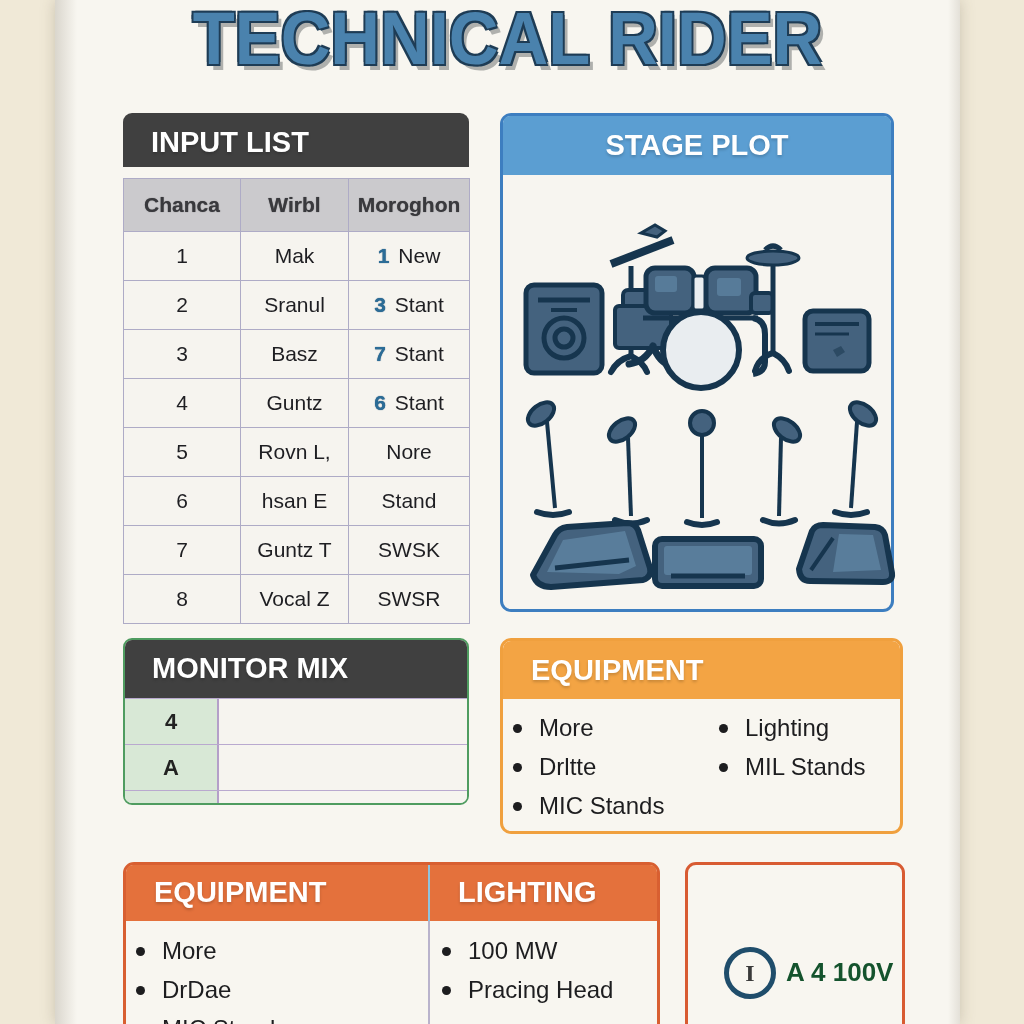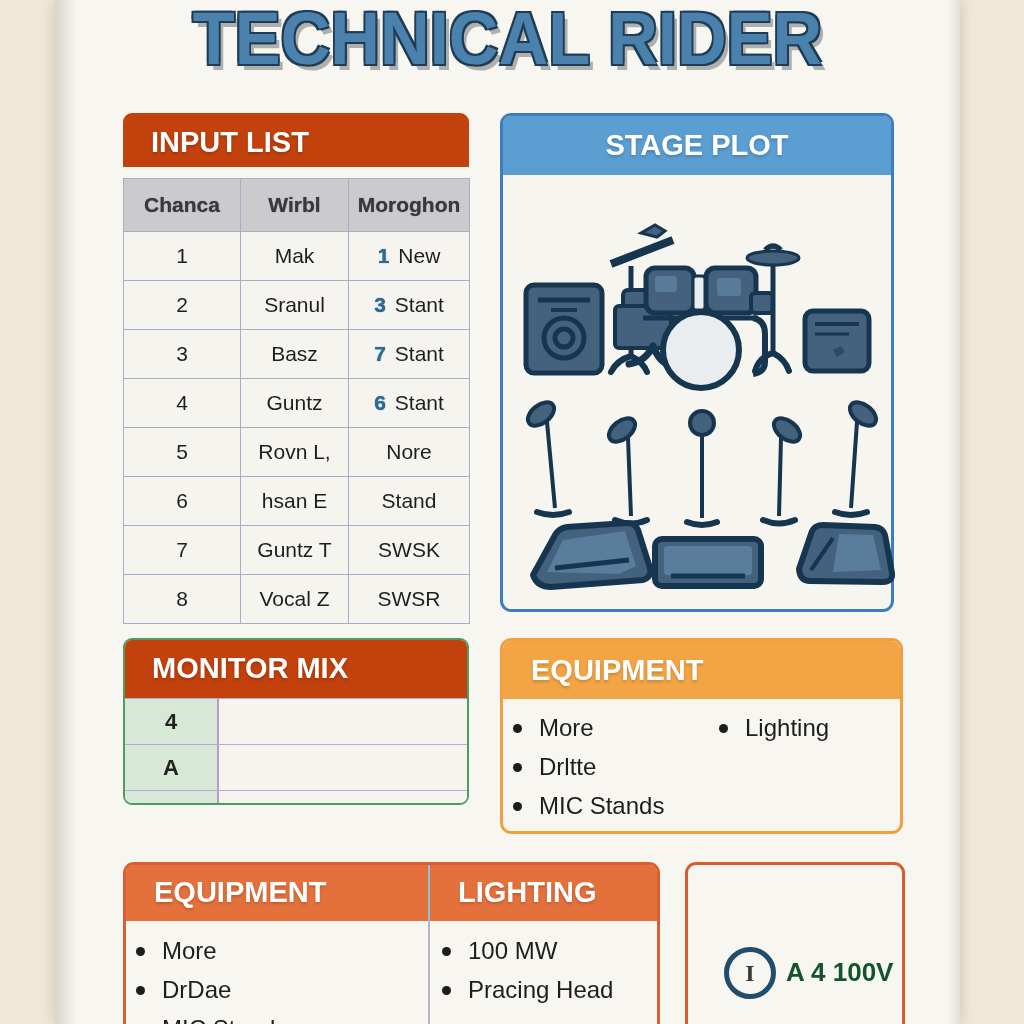--- a/index.html
+++ b/index.html
@@ -17,21 +17,21 @@
          text-shadow:-2px -2px 0 #1e3c55,2px -2px 0 #1e3c55,-2px 2px 0 #1e3c55,
                      2px 2px 0 #1e3c55,5px 6px 0 rgba(40,45,50,.35);}
 
   .box{position:absolute;box-sizing:border-box;}
   .band{box-sizing:border-box;color:#fff;font-weight:bold;font-size:29px;
         padding:13px 0 0 28px;text-shadow:0 2px 3px rgba(0,0,0,.18);}
   .band.center{text-align:center;padding-left:0;}
 
   
   .input-list{left:123px;top:113px;width:346px;height:499px;}
-  .band.green{background:#c2410c;border-radius:9px 9px 0 0;height:54px;}
+  .band.green{background:#404040;border-radius:9px 9px 0 0;height:54px;}
   .il-table{position:absolute;left:0;top:65px;width:346px;border-collapse:collapse;table-layout:fixed;
             background:#f6f4ef;}
   .il-table th,.il-table td{border:1px solid #aeabc6;text-align:center;}
   .il-table th{height:50px;background:#cbcacd;font-size:21px;color:#39393d;
                text-shadow:0 0 1px rgba(0,0,0,.55);}
   .il-table td{height:46px;font-size:21px;color:#1e1e22;}
   .col-ch{width:117px}.col-inst{width:108px}.col-mic{width:121px}
   .micnum{color:#2b6c97;font-weight:bold;margin-right:9px;text-shadow:0 0 1px #14456b;}
   .micnum:empty{display:none;}
 
@@ -271,20 +271,21 @@
 
   <section class="box equip-mid">
     <div class="band amber">EQUIPMENT</div>
     <ul class="blist em-left">
       <li><span>More</span></li>
       <li><span>Drltte</span></li>
       <li><span>MIC Stands</span></li>
     </ul>
     <ul class="blist em-right">
       <li><span>Lighting</span></li>
+      <li><span>MIL Stands</span></li>
     </ul>
   </section>
 
   <section class="box bottom-duo">
     <div class="duo-band">
       <div class="duo-head l">EQUIPMENT</div>
       <div class="duo-head r">LIGHTING</div>
     </div>
     <div class="duo-divider"></div>
     <ul class="blist duo-body-l">

